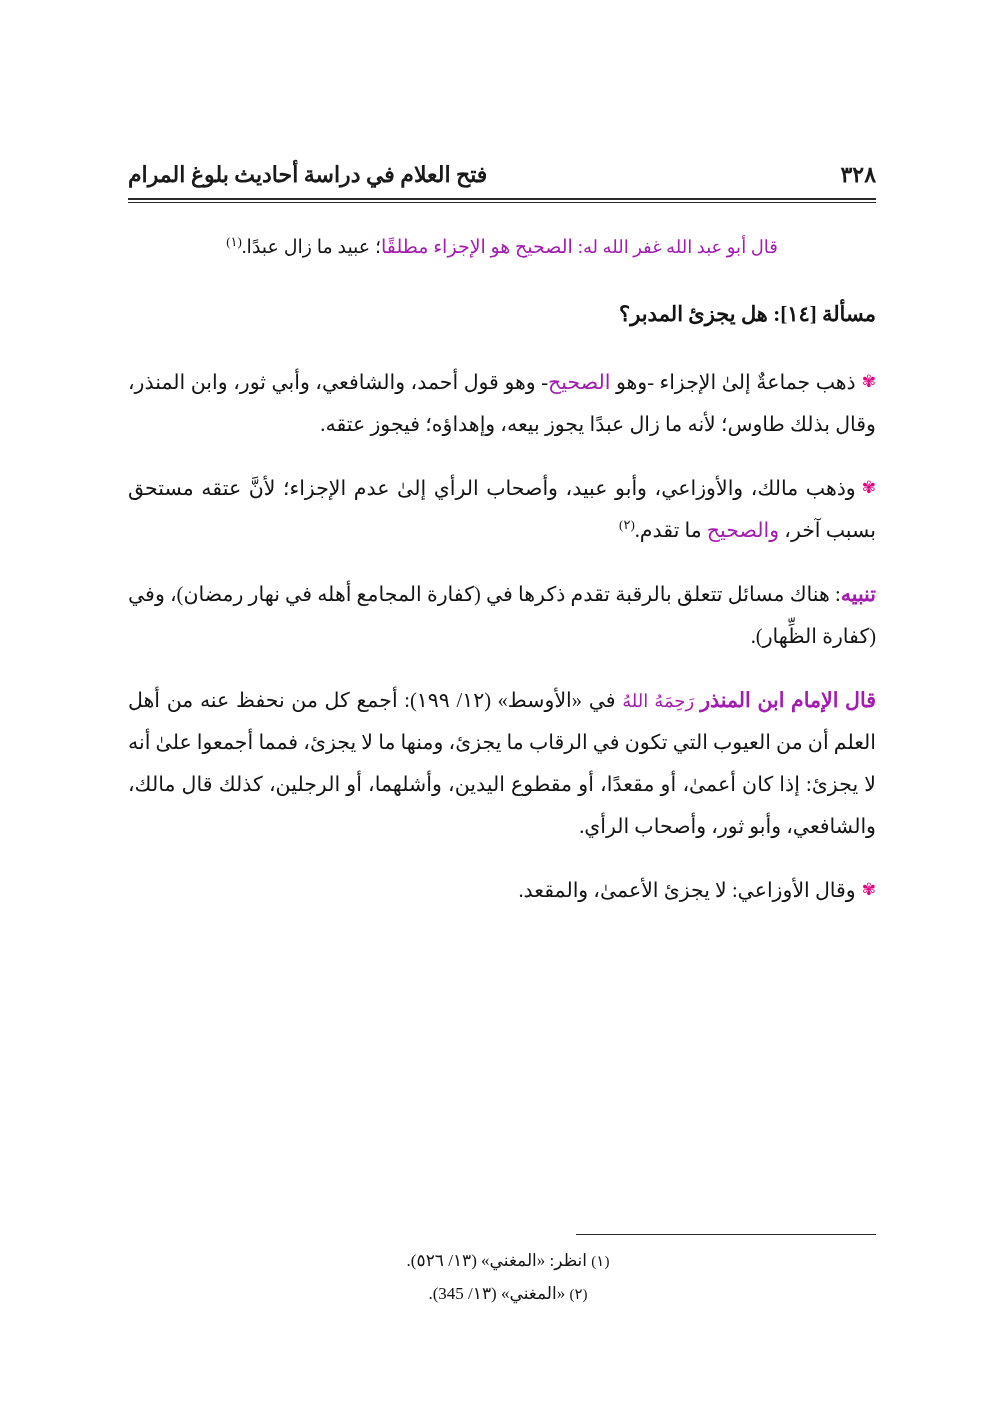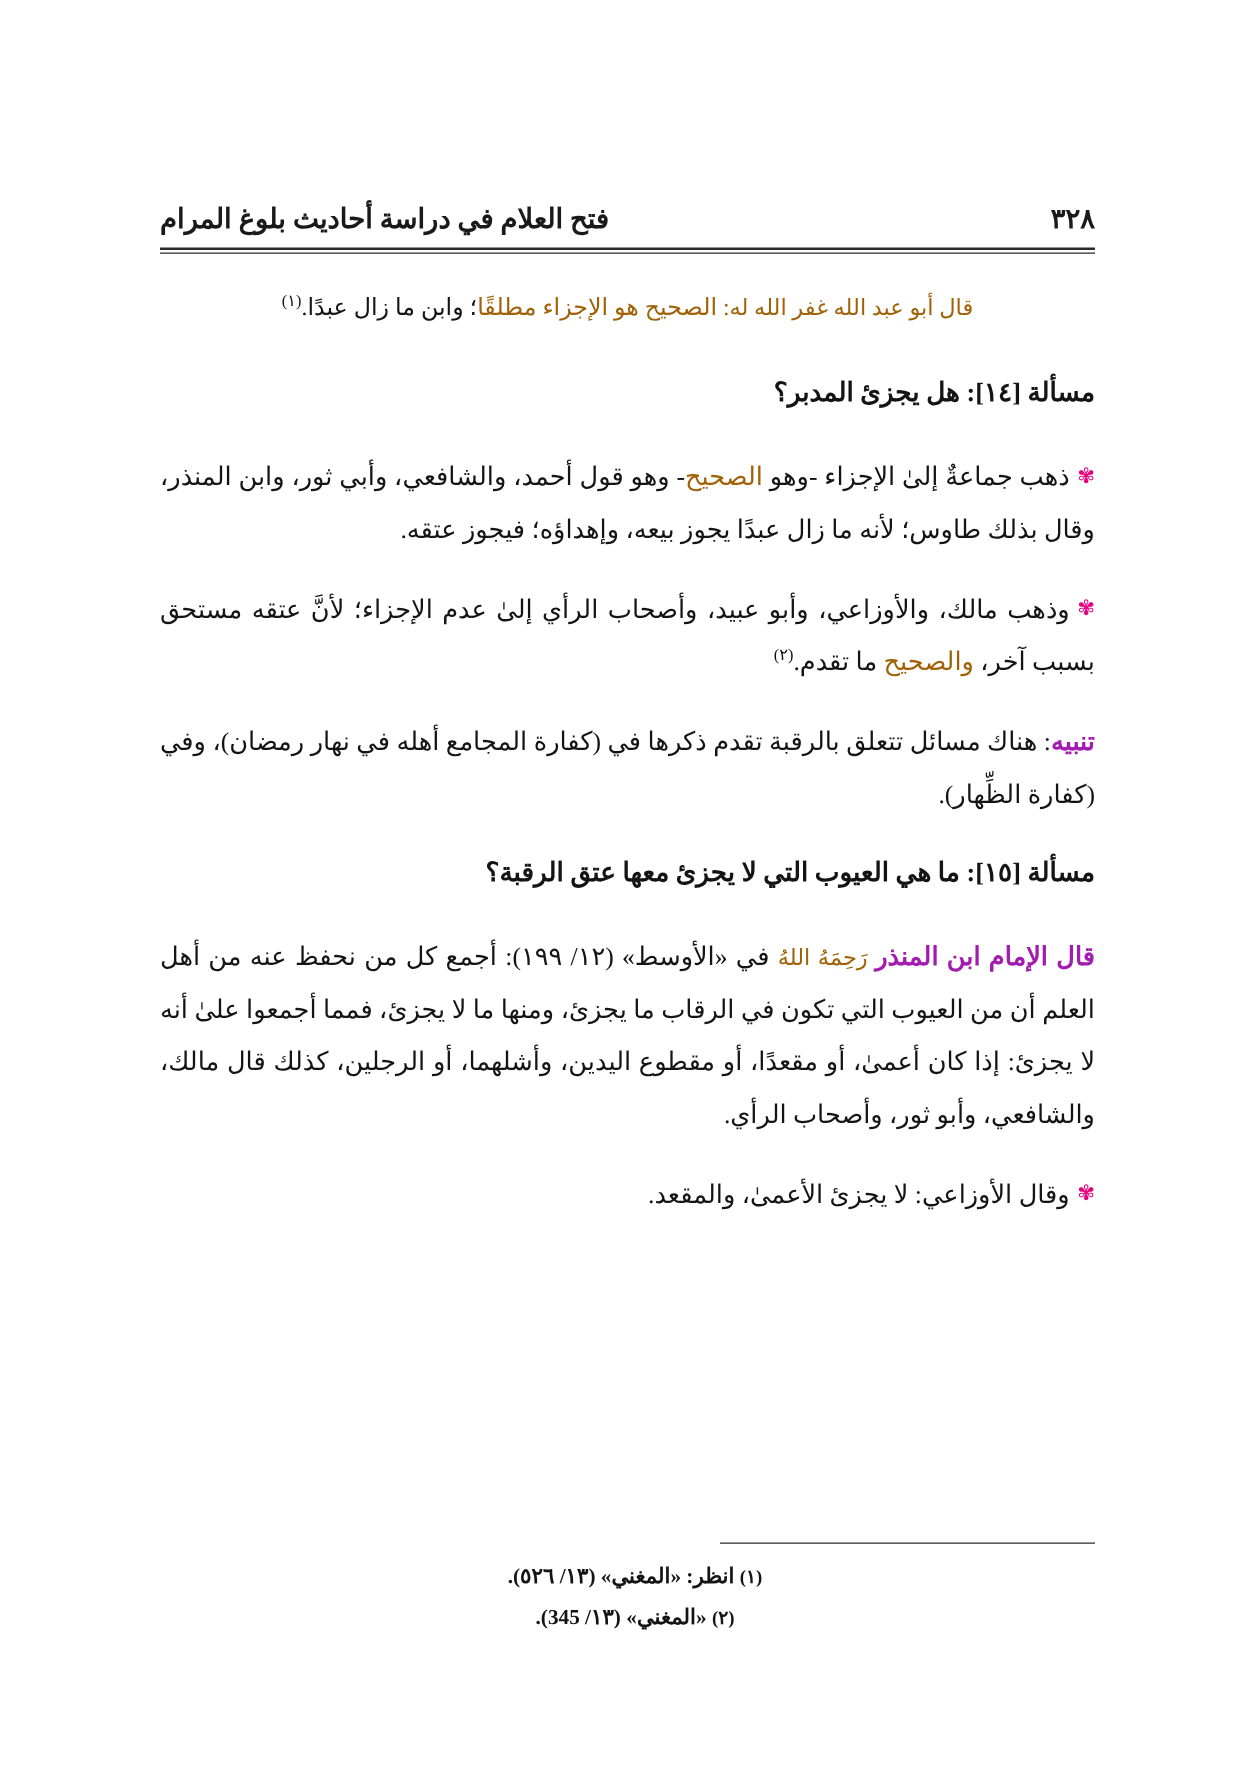--- a/index.html
+++ b/index.html
@@ -66,21 +66,21 @@
   }
   .tight { margin-bottom: 18px; }
 
   .first-line {
     text-align: center;
     font-size: 19px;
     line-height: 1.9;
     margin-bottom: 30px;
   }
 
-  .pink { color: #a16207; }
+  .pink { color: #a21caf; }
   .pink-b { color: #a21caf; font-weight: bold; }
 
   .heading {
     font-size: 21px;
     font-weight: bold;
     text-align: right;
     margin: 0 0 26px 0;
     line-height: 1.9;
   }
   .heading-wide {
@@ -108,21 +108,20 @@
     letter-spacing: -0.5px;
   }
 
   
   .footnotes {
     position: absolute;
     right: 128px;
     left: 140px;
     bottom: 108px;
     direction: rtl;
-    font-weight: bold;
   }
   .fn-rule {
     width: 300px;
     margin: 0 0 10px auto;
     border-top: 1.6px solid #2a2a2a;
   }
   .fn-line {
     text-align: center;
     font-size: 17px;
     line-height: 1.9;
@@ -137,38 +136,37 @@
 
   <div class="header">
     <div class="header-title">فتح العلام في دراسة أحاديث بلوغ المرام</div>
     <div class="header-page-number">٣٢٨</div>
   </div>
   <div class="header-rule"></div>
 
   <div class="content">
 
     <p class="first-line">
-      <span class="pink small-script">قال أبو عبد الله غفر الله له</span><span class="pink">: </span><span class="pink">الصحيح هو الإجزاء مطلقًا</span><span>؛ وابن ما زال عبدًا.</span><span class="sup-dark">(١)</span>
+      <span class="pink small-script">قال أبو عبد الله غفر الله له</span><span class="pink">: </span><span class="pink">الصحيح هو الإجزاء مطلقًا</span><span>؛ عبيد ما زال عبدًا.</span><span class="sup-dark">(١)</span>
     </p>
 
     <p class="heading">مسألة [١٤]: هل يجزئ المدبر؟</p>
 
     <p class="bullet-para">
       <span class="flower">✾</span><span>ذهب جماعةٌ إلىٰ الإجزاء -وهو </span><span class="pink">الصحيح</span><span>- وهو قول أحمد، والشافعي، وأبي ثور، وابن المنذر، وقال بذلك طاوس؛ لأنه ما زال عبدًا يجوز بيعه، وإهداؤه؛ فيجوز عتقه.</span>
     </p>
 
     <p class="bullet-para">
       <span class="flower">✾</span><span>وذهب مالك، والأوزاعي، وأبو عبيد، وأصحاب الرأي إلىٰ عدم الإجزاء؛ لأنَّ عتقه مستحق بسبب آخر، </span><span class="pink">والصحيح</span><span> ما تقدم.</span><span class="sup-dark">(٢)</span>
     </p>
 
     <p>
       <span class="pink-b">تنبيه</span><span>: هناك مسائل تتعلق بالرقبة تقدم ذكرها في (كفارة المجامع أهله في نهار رمضان)، وفي (كفارة الظِّهار).</span>
     </p>
 
-    <p class="heading heading-wide">مسألة [١٥]: ما هي العيوب التي لا يجزئ معها عتق الرقبة؟</p>
 
     <p>
       <span class="pink-b">قال الإمام ابن المنذر</span><span class="pink small-script"> رَحِمَهُ اللهُ</span><span> في «الأوسط» (١٢/ ١٩٩): أجمع كل من نحفظ عنه من أهل العلم أن من العيوب التي تكون في الرقاب ما يجزئ، ومنها ما لا يجزئ، فمما أجمعوا علىٰ أنه لا يجزئ: إذا كان أعمىٰ، أو مقعدًا، أو مقطوع اليدين، وأشلهما، أو الرجلين، كذلك قال مالك، والشافعي، وأبو ثور، وأصحاب الرأي.</span>
     </p>
 
     <p class="bullet-para tight">
       <span class="flower">✾</span><span>وقال الأوزاعي: لا يجزئ الأعمىٰ، والمقعد.</span>
     </p>
 
   </div>

